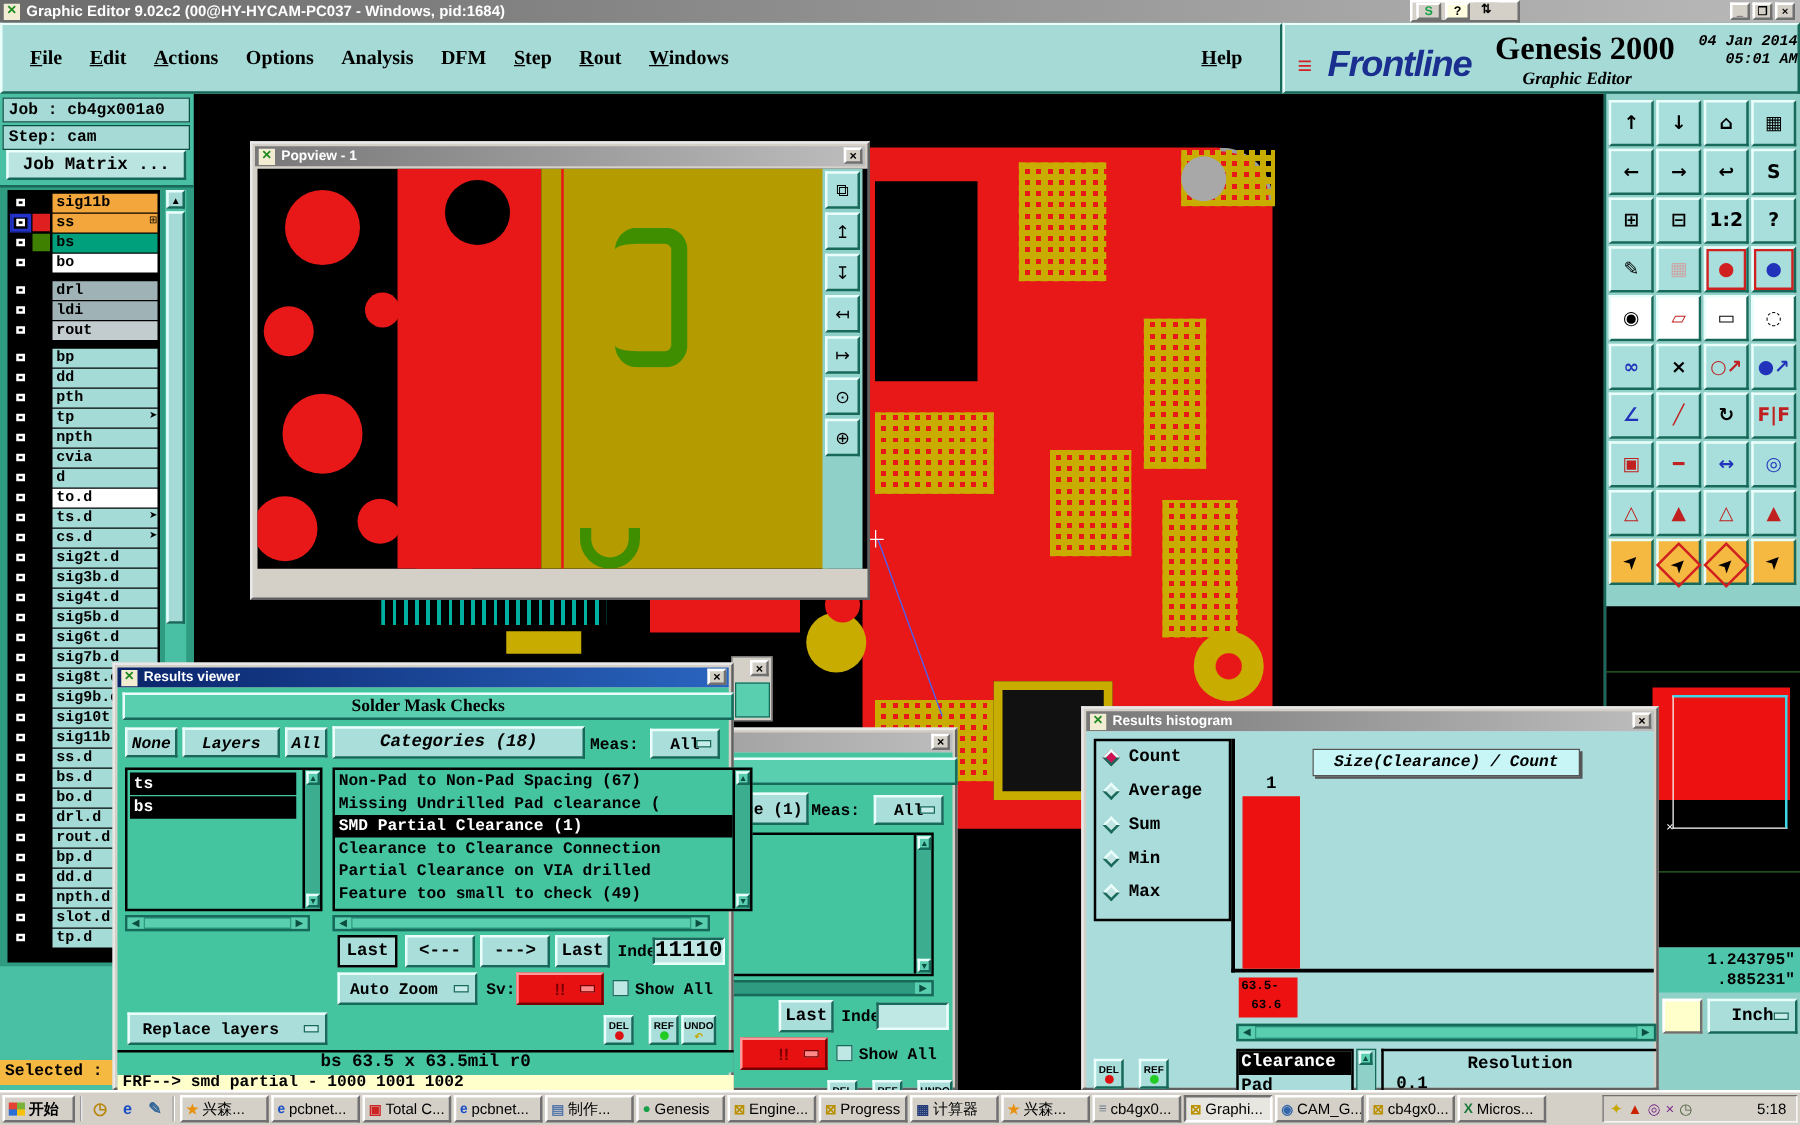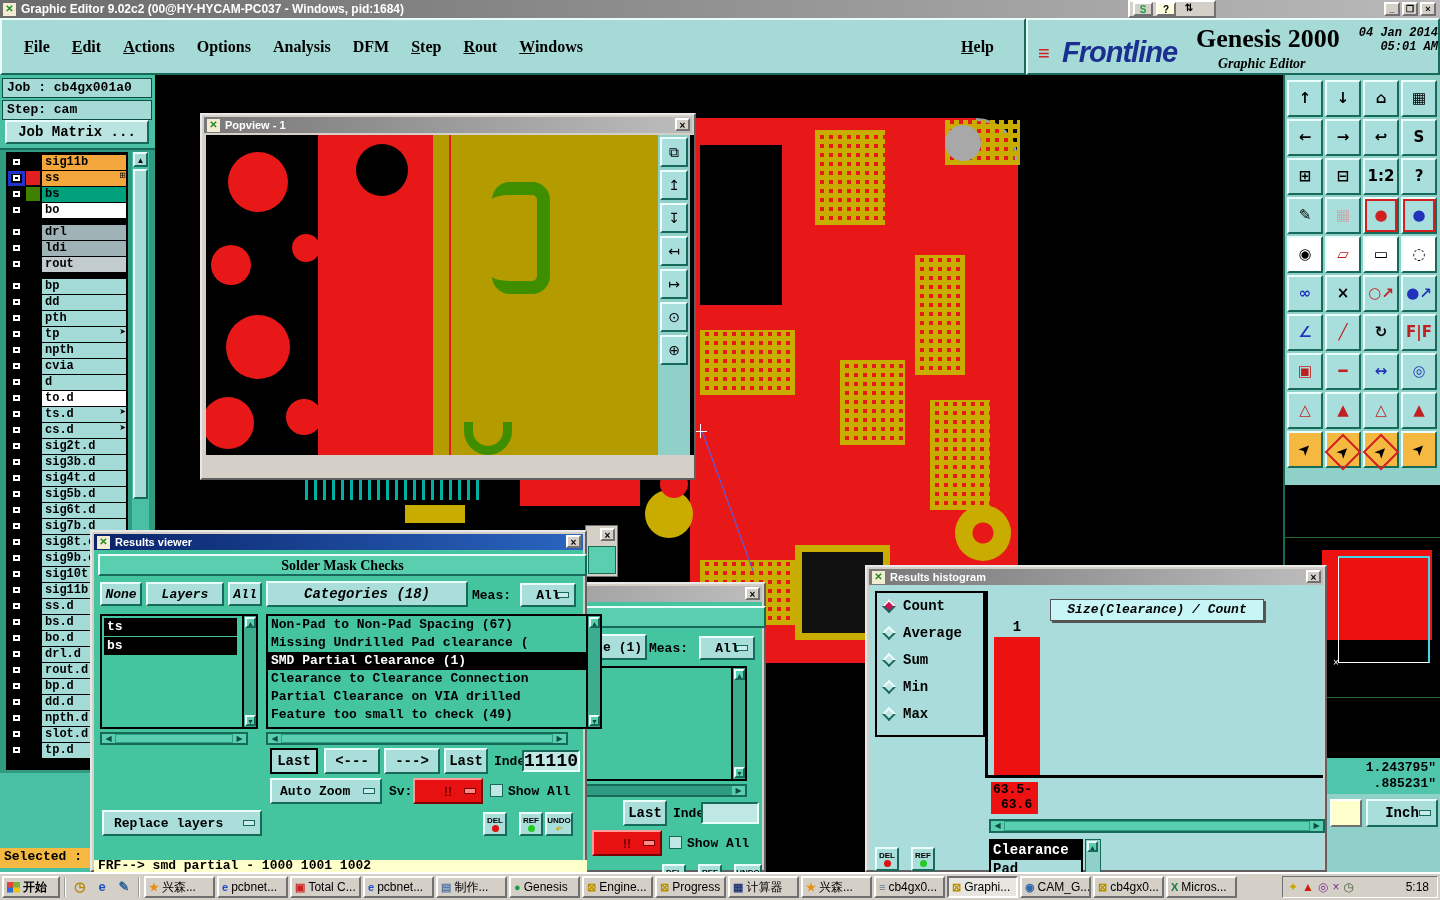--- a/index.html
+++ b/index.html
@@ -120,21 +120,21 @@
   #histwin { left:865px; top:565px; width:462px; height:307px; z-index:9; }
   #histwin .body { position:absolute; left:2px; top:18px; right:2px; bottom:0; background:#a9dcda; }
   #modes { position:absolute; left:6px; top:6px; width:110px; height:146px; border:2px solid #000; }
   .mode { position:relative; display:block; height:27px; padding-left:26px; font-size:14px; line-height:27px; }
   .diamond { position:absolute; left:7px; top:8px; width:10px; height:10px; transform:rotate(45deg); background:#c2e4e2; border:2px solid; border-color:#e9fefb #17695a #17695a #e9fefb; }
   .diamond.sel { background:#cc1155; }
   #chartpanel { position:absolute; left:116px; top:6px; width:338px; height:187px; border-left:3px solid #000; border-bottom:3px solid #000; }
   #hist-title { position:absolute; left:62px; top:8px; width:214px; height:22px; background:#c8f6f6; border:1px solid #555; box-shadow:2px 2px 0 #555; font-size:13px; font-style:italic; text-align:center; line-height:20px; }
   #hist-bar { position:absolute; left:6px; top:46px; width:46px; height:138px; background:#ee1111; }
   #hist-barlabel { position:absolute; left:6px; top:28px; width:46px; text-align:center; font-size:14px; }
-  #hist-bin { position:absolute; left:122px; top:197px; width:47px; height:32px; background:#ee1111; font-size:13px; line-height:15px; color:#000; padding-left:2px; }
+  #hist-bin { position:absolute; left:122px; top:197px; width:47px; height:32px; background:#ee1111; font-size:10px; line-height:15px; color:#000; padding-left:2px; }
   #hist-hscroll { left:120px; top:234px; width:336px; height:14px; }
   #hist-list { position:absolute; left:120px; top:254px; width:94px; height:56px; border:2px solid #000; background:#a9dcda; }
   .hl-row { height:19px; font-size:14px; line-height:19px; padding-left:2px; white-space:nowrap; }
   #hist-vscroll { position:absolute; left:216px; top:254px; width:16px; height:56px; background:#8fd0c8; border:1px solid #17695a; }
   #resol { position:absolute; left:236px; top:254px; width:220px; height:56px; border-top:2px solid #000; border-left:2px solid #000; }
   #slider-track { position:absolute; left:6px; top:38px; width:206px; height:12px; background:#8fc8c4; border:2px solid; border-color:#17695a #e9fefb #e9fefb #17695a; }
   #slider-thumb { position:absolute; left:4px; top:-1px; width:26px; height:10px; background:#c2e8e6; border:1px solid #17695a; }
 
   
   #stat1 { position:absolute; left:2px; top:308px; width:493px; height:18px; background:#45c4a0; border-top:2px solid #000; font-size:14px; text-align:center; line-height:17px; }
@@ -705,20 +705,21 @@
       <span class="abs mono" style="left:295px;top:234px;font-size:13px;">Sv:</span>
       <button class="redbtn" style="left:319px;top:228px;width:70px;height:26px;"><span>!!</span><span class="dd"></span></button>
       <span class="cbx tz-in" style="left:396px;top:234px;"></span>
       <span class="abs mono" style="left:414px;top:234px;font-size:13px;">Show All</span>
 
       <button class="abs tz-out tbtn2 mono" style="left:8px;top:260px;width:160px;height:26px;line-height:21px;text-align:left;padding-left:10px;"><span>Replace layers</span><span class="dd"></span></button>
       <button class="mini tz-out" style="left:389px;top:262px;"><span>DEL</span><br><span class="dot" style="background:#dd1111;"></span></button>
       <button class="mini tz-out" style="left:425px;top:262px;"><span>REF</span><br><span class="dot" style="background:#22cc22;"></span></button>
       <button class="mini tz-out" style="left:451px;top:262px;width:28px;"><span>UNDO</span><br><span style="color:#c8a800;">↶</span></button>
     </div>
+    <div id="stat1" class="mono">bs 63.5 x 63.5mil  r0</div>
     <div id="stat2" class="mono">FRF--&gt; smd partial - 1000 1001 1002</div>
   </div>
 
   <div id="histwin" class="win">
     <div class="wtitle gray">
       <span class="appicon">✕</span>
       <span>Results histogram</span>
       <span class="wclose gr-out">×</span>
     </div>
     <div class="body">
@@ -757,20 +758,27 @@
         </div>
       <div id="hist-list">
 
       <div class="hl-row mono sel">Clearance</div>
           <div class="hl-row mono">Pad</div>
         </div>
       <div id="hist-vscroll">
           <span class="varrow tz-out" style="top:1px;">▲</span>
           <span class="varrow tz-out" style="bottom:1px;top:auto;">▼</span>
         </div>
+      <div id="resol">
+        <div class="mono" style="text-align:center;font-size:14px;padding-top:2px;">Resolution</div>
+        <div class="mono" style="font-size:14px;padding-left:10px;">0.1</div>
+        <div id="slider-track">
+            <div id="slider-thumb"></div>
+          </div>
+      </div>
       <button class="mini tz-out" style="left:6px;top:262px;"><span>DEL</span><br><span class="dot" style="background:#dd1111;"></span></button>
       <button class="mini tz-out" style="left:42px;top:262px;"><span>REF</span><br><span class="dot" style="background:#22cc22;"></span></button>
     </div>
   </div>
 
   <div id="right-panel" class="abs">
     <div id="rtool">
 
     <button class="tbtn"><span>↑</span></button>
         <button class="tbtn"><span>↓</span></button>

